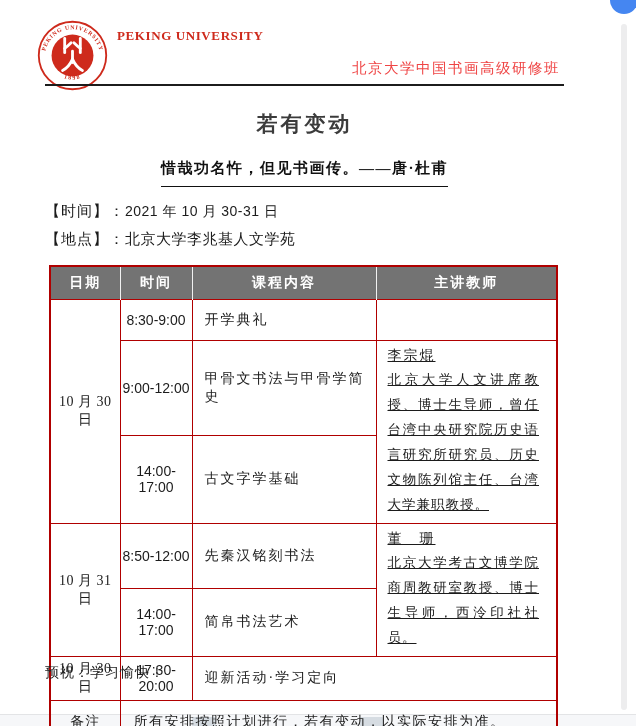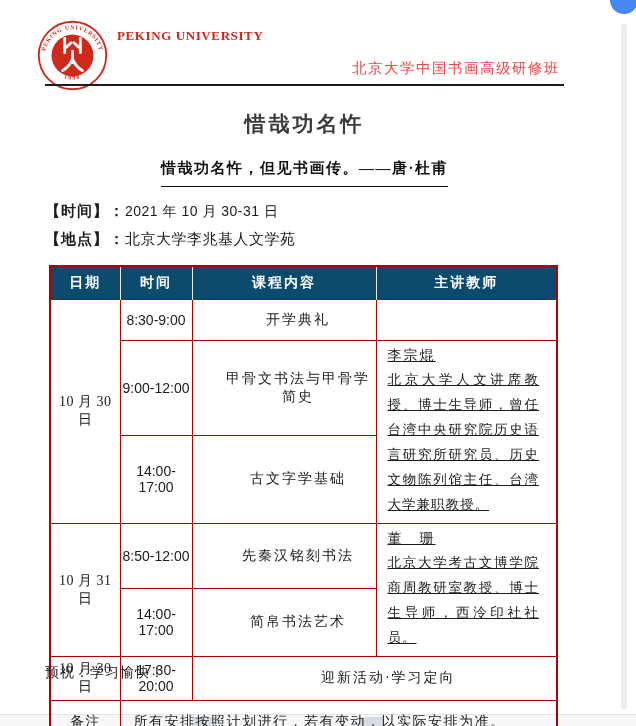--- a/index.html
+++ b/index.html
@@ -59,45 +59,45 @@
     font-size:21px; font-weight:bold; color:#3b3b3b; letter-spacing:3px;
   }
   .doc-quote {
     position:absolute; top:159px; left:45px; width:519px; text-align:center;
     font-size:15px; font-weight:600; letter-spacing:1.5px; color:#111;
   }
   .doc-quote span { border-bottom:1.5px solid #111; padding-bottom:10px; }
   .info-line { position:absolute; left:45px; font-size:15px; letter-spacing:0.5px; }
   .info-line.l1 { top:202px; }
   .info-line.l2 { top:230px; }
-  .info-label { font-weight:bold; letter-spacing:1px; }
+  .info-label { font-weight:normal; letter-spacing:1px; }
   .num-mixed { font-family:"Liberation Sans","DejaVu Sans",sans-serif; font-size:14px; }
 
   
   table.schedule {
     position:absolute; top:265px; left:49px; width:507px;
     border-collapse:collapse; table-layout:fixed;
     border:2px solid #b00000;
   }
   table.schedule col.c1 { width:70px; }
   table.schedule col.c2 { width:72px; }
   table.schedule col.c3 { width:184px; }
   table.schedule col.c4 { width:181px; }
   table.schedule th {
-    background:#0c4a6e; color:#fff; font-weight:bold; font-size:14px;
+    background:#737373; color:#fff; font-weight:bold; font-size:14px;
     letter-spacing:2px; height:33px; border:none;
   }
   table.schedule th + th { border-left:1px solid rgba(255,255,255,0.9); }
   table.schedule td {
     border:1px solid #b00000; font-size:14px; vertical-align:middle;
     color:#1c1c1c;
   }
   td.c-date { text-align:center; letter-spacing:0.5px; }
   td.c-time { text-align:center; font-size:13.5px; }
-  td.c-content { padding-left:28px; letter-spacing:2px;text-align:center; }
+  td.c-content { padding-left:12px; letter-spacing:2px; }
   td.c-lect { padding:6px 17px 6px 11px;text-decoration:underline; }
   .lect-name { font-size:14px; letter-spacing:2px; margin-bottom:2px; }
   .lect-bio { font-size:13.5px; line-height:25px; letter-spacing:1px; text-align:justify; }
   td.c-note-label { text-align:center; letter-spacing:1px; }
   td.c-note { padding-left:13px; letter-spacing:1.5px; }
 
   .closing {
     position:absolute; top:664px; left:45px; width:519px; 
     padding-right:21px; font-size:14px; letter-spacing:1px; color:#222;
   }
@@ -138,21 +138,21 @@
     </text>
   </svg>
 
   <div class="wordmark">
     <div class="wordmark-en">PEKING UNIVERSITY</div>
   </div>
 
   <div class="program-name">北京大学中国书画高级研修班</div>
   <div class="head-rule"></div>
 
-  <div class="doc-title">惜哉功名忤</div>
+  <div class="doc-title">若有变动</div>
   <div class="doc-quote"><span>惜哉功名忤，但见书画传。——唐·杜甫</span></div>
 
   <div class="info-line l1">
     <span class="info-label">【时间】：</span><span class="num-mixed">2021 年 10 月 30-31 日</span>
   </div>
   <div class="info-line l2">
     <span class="info-label">【地点】：</span><span>北京大学李兆基人文学苑</span>
   </div>
 
   <table class="schedule">

